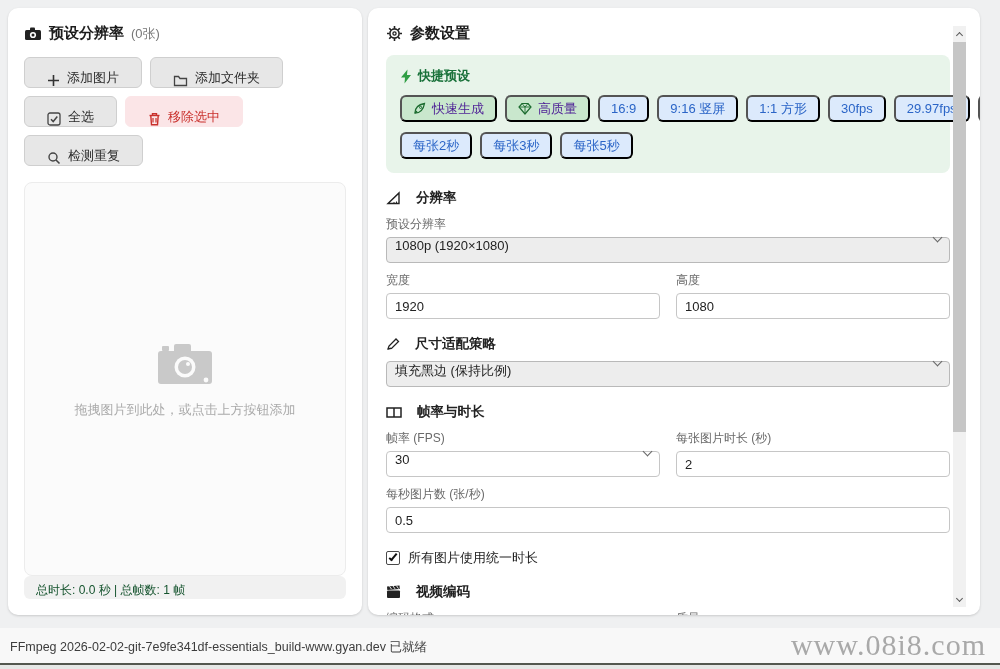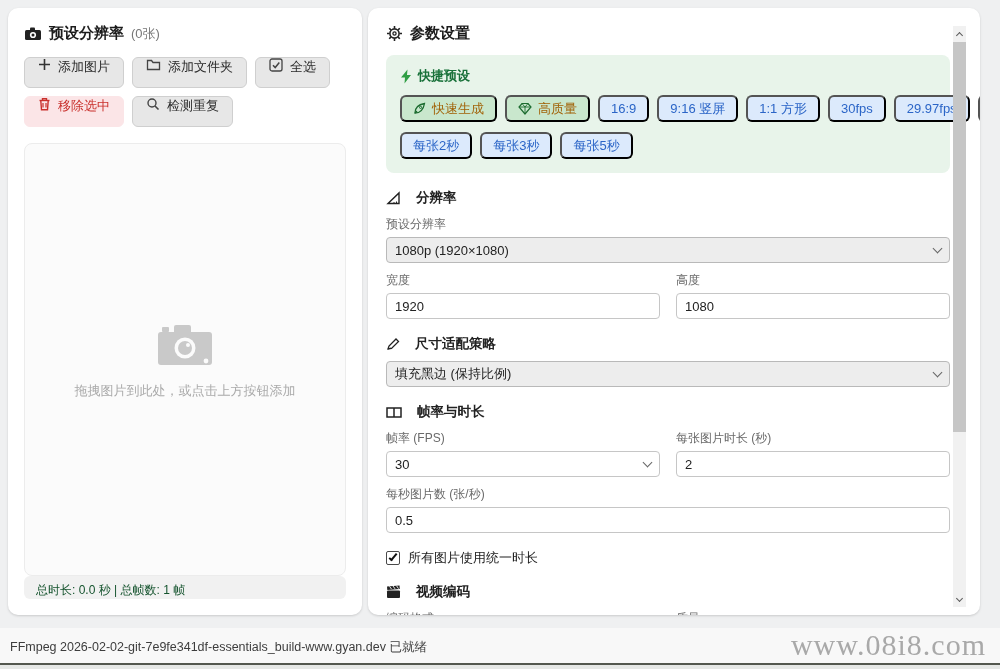--- a/index.html
+++ b/index.html
@@ -13,21 +13,21 @@
   .panel {
     position:absolute; top:8px; background:#fff; border-radius:10px;
     box-shadow:0 1px 3px rgba(0,0,0,.10), 0 1px 2px rgba(0,0,0,.06);
   }
   
   .panel-left { left:8px; width:354px; height:607px; padding:16px; display:flex; flex-direction:column; }
   .panel-title { display:flex; align-items:center; gap:7px; font-size:15px; font-weight:700; color:#1c1c1c; }
   .panel-title .count { font-weight:400; color:#777; font-size:13px; }
   .toolbar { display:flex; flex-wrap:wrap; gap:8px; margin-top:14px; }
   .btn {
-    display:inline-flex; align-items:flex-start; gap:7px; height:31px; padding:0 13px;
+    display:inline-flex; align-items:flex-end; gap:7px; height:31px; padding:0 22px;
     background:#e7e7e7; border:1px solid #cfcfcf; border-radius:6px;
     font-size:13px; color:#2b2b2b; cursor:pointer; white-space:nowrap;
   }
   .btn.danger { background:#fbe5e7; border-color:#fbe5e7; color:#c9302c; }
   .dropzone {
     margin-top:16px; flex:1; background:#fbfbfb; border:1px solid #ececec; border-radius:8px;
     display:flex; flex-direction:column; align-items:center; justify-content:center; gap:12px;
   }
   .dropzone-hint { font-size:13px; color:#aaaaaa; }
   .stats-pill {
@@ -36,30 +36,30 @@
   }
   
   .panel-right { left:368px; width:612px; height:607px; padding:16px 30px 0 18px; overflow:hidden; }
   .preset-box { margin-top:12px; background:#e8f4ea; border-radius:8px; padding:12px 14px 14px; }
   .preset-title { display:flex; align-items:center; gap:6px; font-size:13px; font-weight:700; color:#19713a; }
   .preset-row { display:flex; gap:8px; margin-top:10px; }
   .chip {
     display:inline-flex; align-items:center; gap:6px; height:27px; padding:0 11px;
     border-radius:6px; font-size:13px; cursor:pointer; white-space:nowrap;
   }
-  .chip.green { background:#c9e7cd; color:#a16207; }
+  .chip.green { background:#c9e7cd; color:#4c1d95; }
   .chip.blue  { background:#dceafc; color:#2b65c7; }
   .section-title { display:flex; align-items:center; gap:15px; font-size:13.5px; font-weight:700; color:#222; margin-top:16px; }
   .field-label { font-size:12px; color:#6a6a6a; margin-top:9px; }
   .control {
     margin-top:4px; height:26px; width:100%; border:1px solid #c6c6c6; border-radius:4px;
     font-size:13px; color:#222; padding:0 8px; background:#fff;
     font-family:"Liberation Sans", sans-serif;
   }
-  .select { display:flex; align-items:center; justify-content:space-between; cursor:pointer; }
+  .select { display:flex; align-items:flex-start; justify-content:space-between; cursor:pointer; }
   .select.gray { background:#ededed; border-color:#b9b9b9; }
   .chev { width:7px; height:7px; border-right:1.6px solid #666; border-bottom:1.6px solid #666; transform:rotate(45deg); margin-top:-4px; flex:0 0 auto; }
   .two-col { display:flex; gap:16px; }
   .two-col > div { flex:1; min-width:0; }
   .check-row { display:flex; align-items:center; gap:8px; margin-top:16px; font-size:13px; color:#222; }
   .checkbox { width:14px; height:14px; border:1px solid #4a4a4a; background:#fff; border-radius:2px; position:relative; cursor:pointer; }
   .checkbox .mark { position:absolute; left:4px; top:0px; width:4px; height:9px; border-right:2px solid #111; border-bottom:2px solid #111; transform:rotate(40deg); }
   
   .scrollbar { position:absolute; right:14px; top:18px; bottom:8px; width:13px; background:#f1f1f1; }
   .sb-btn { position:absolute; left:0; width:13px; height:15px; background:#f1f1f1; display:flex; align-items:center; justify-content:center; cursor:pointer; }

